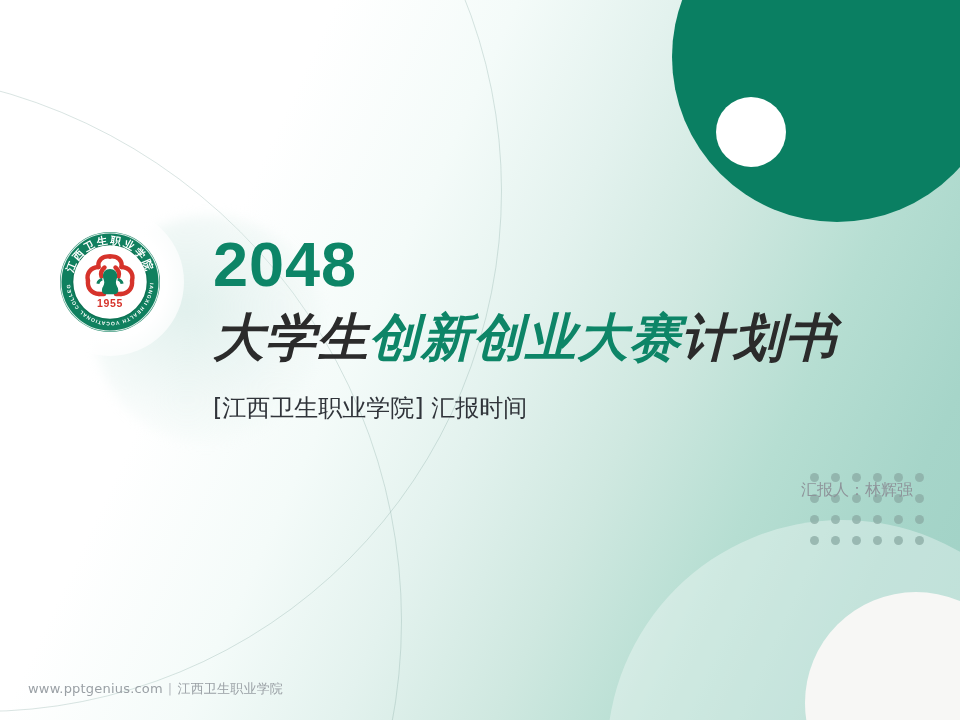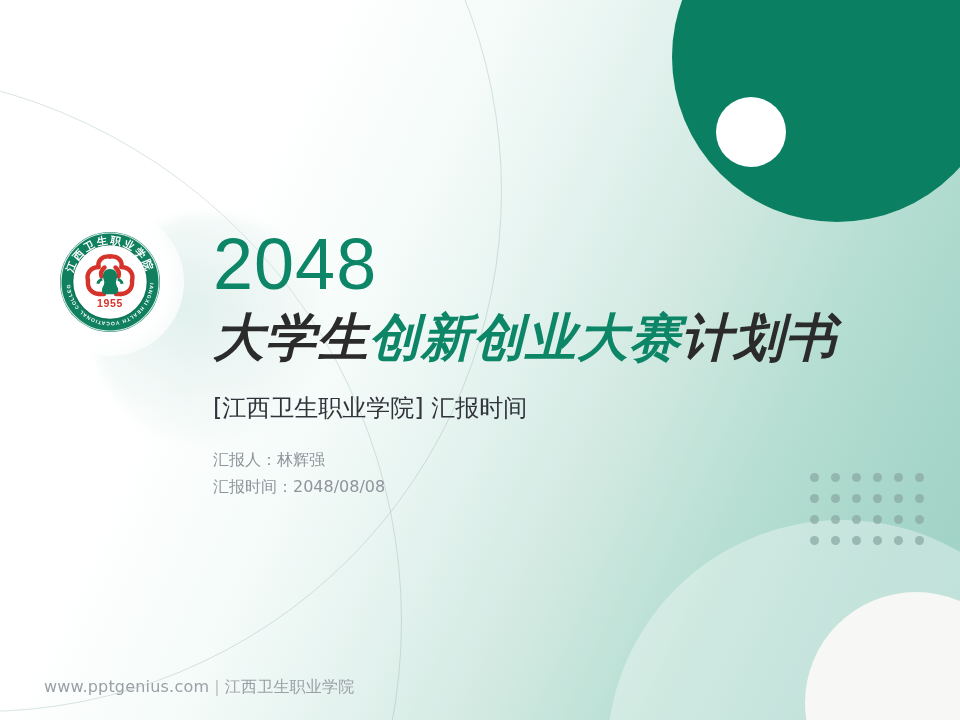--- a/index.html
+++ b/index.html
@@ -118,23 +118,23 @@
   #logo svg { display: block; }
 
   
   #text-block {
     position: absolute;
     left: 213px;
     top: 222px;
     width: 700px;
   }
   #year {
-    font-size: 72px;
+    font-size: 63px;
     line-height: 84px;
-    font-weight: normal;
+    font-weight: bold;
     color: #0d8567;
     letter-spacing: 1px;
     font-family: "Liberation Sans", "DejaVu Sans", sans-serif;
   }
   #main-title {
     margin-top: 2px;
     font-size: 51px;
     line-height: 60px;
     font-weight: bold;
     color: #2b2b2b;
@@ -145,33 +145,34 @@
   }
   #main-title .accent { color: #0d8567; }
   #subtitle {
     margin-top: 24px;
     font-size: 24px;
     line-height: 32px;
     color: #30343a;
     font-family: "DejaVu Sans", "Liberation Sans", sans-serif;
   }
   #meta {
-    margin-top: 22px;
+    margin-top: 52px;
     color: #8e949a;
     font-size: 16px;
     line-height: 27px;
     font-family: "DejaVu Sans", "Liberation Sans", sans-serif;
+    text-align: right;
   }
 
   
   #footer {
     position: absolute;
-    left: 44px;
+    left: 28px;
     bottom: 22px;
-    font-size: 16px;
+    font-size: 13px;
     color: #9aa0a5;
     letter-spacing: 0.2px;
     font-family: "DejaVu Sans", "Liberation Sans", sans-serif;
   }
   #footer .sep { margin: 0 5px; color: #b9bec2; }
 </style>
 </head>
 <body>
 
 <div id="slide">
@@ -256,21 +257,20 @@
   </div>
 
   <div id="text-block">
     <div id="year">2048</div>
     <div id="main-title">
       <span>大学生</span><span class="accent">创新创业大赛</span><span>计划书</span>
     </div>
     <div id="subtitle">[江西卫生职业学院] 汇报时间</div>
     <div id="meta">
       <div>汇报人：林辉强</div>
-      <div>汇报时间：2048/08/08</div>
     </div>
   </div>
 
   <div id="footer">
     <span>www.pptgenius.com</span><span class="sep">|</span><span>江西卫生职业学院</span>
   </div>
 
 </div>
 
 </body></html>

